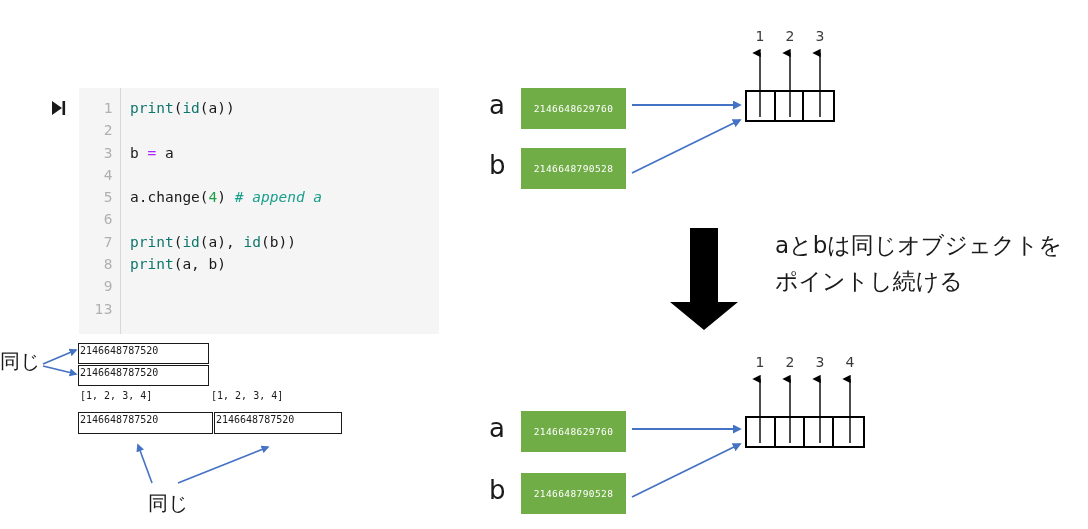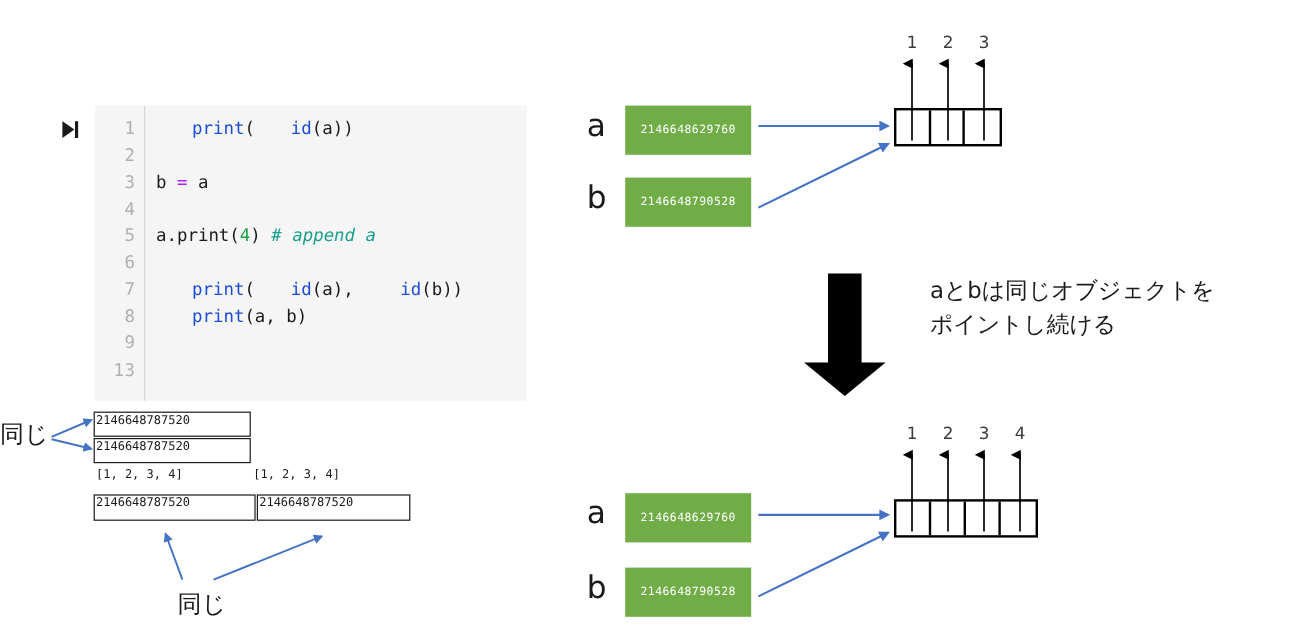--- a/index.html
+++ b/index.html
@@ -60,21 +60,21 @@
     font-family: "DejaVu Sans Mono", monospace;
     font-size: 14.5px;
     line-height: 22.3px;
     white-space: pre;
     color: #1a1a1a;
     display: block;
     height: 22.3px;
   }
   .tok-op { color: #aa22ff; }
   .tok-num { color: #1f9e45; }
-  .tok-fn { color: #1d4ed8; margin-left: 30px; }
+  .tok-fn { color: #0f766e; }
   .tok-com { color: #1a9e8c; font-style: italic; }
 
   
   .outline-box {
     border: 1px solid #1a1a1a;
     box-sizing: border-box;
     background: transparent;
   }
   .mono-out {
     font-family: "DejaVu Sans Mono", monospace;
@@ -86,21 +86,21 @@
 
   
   .jp {
     font-family: Liberation Mono, monospace;
     font-size: 20px;
     color: #1a1a1a;
     white-space: pre;
   }
   .jp-note {
     font-family: "DejaVu Sans", sans-serif;
-    font-size: 19px;
+    font-size: 23px;
     color: #1a1a1a;
     line-height: 1.55;
     white-space: pre-line;
   }
 
   
   .var-label {
     font-family: "DejaVu Sans", sans-serif;
     font-size: 26px;
     color: #1a1a1a;
@@ -160,21 +160,21 @@
       <span class="ln">7</span>
       <span class="ln">8</span>
       <span class="ln">9</span>
       <span class="ln">13</span>
     </div>
   <div id="code-body">
       <span class="cl"><span class="tok-fn">print</span><span>(</span><span class="tok-fn">id</span><span>(a))</span></span>
       <span class="cl"><span></span></span>
       <span class="cl"><span>b </span><span class="tok-op">=</span><span> a</span></span>
       <span class="cl"><span></span></span>
-      <span class="cl"><span>a.print(</span><span class="tok-num">4</span><span>) </span><span class="tok-com"># append a</span></span>
+      <span class="cl"><span>a.change(</span><span class="tok-num">4</span><span>) </span><span class="tok-com"># append a</span></span>
       <span class="cl"><span></span></span>
       <span class="cl"><span class="tok-fn">print</span><span>(</span><span class="tok-fn">id</span><span>(a), </span><span class="tok-fn">id</span><span>(b))</span></span>
       <span class="cl"><span class="tok-fn">print</span><span>(a, b)</span></span>
     </div>
 </div>
 
 <div class="abs outline-box" style="left:78px; top:343px; width:131px; height:21px;"></div>
 <div class="abs mono-out" style="left:80px; top:346px;">2146648787520</div>
 
 <div class="abs outline-box" style="left:78px; top:365px; width:131px; height:21px;"></div>

